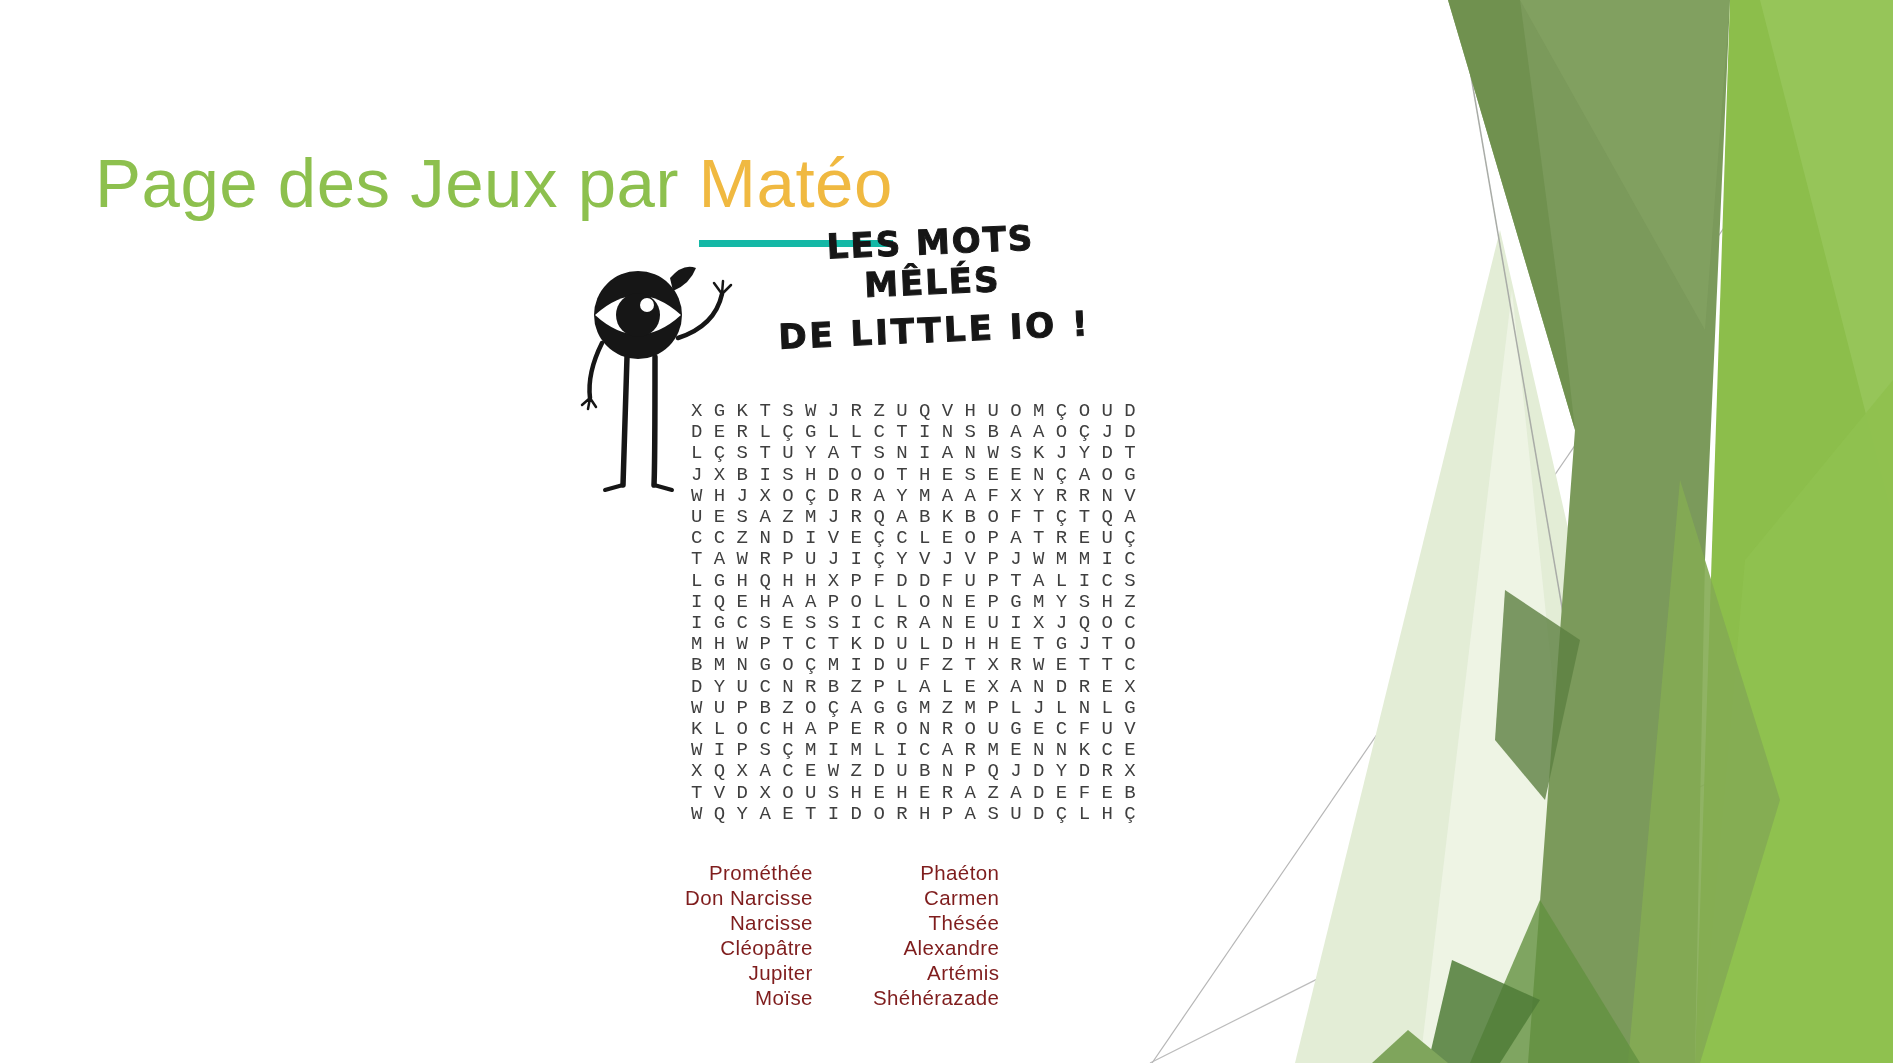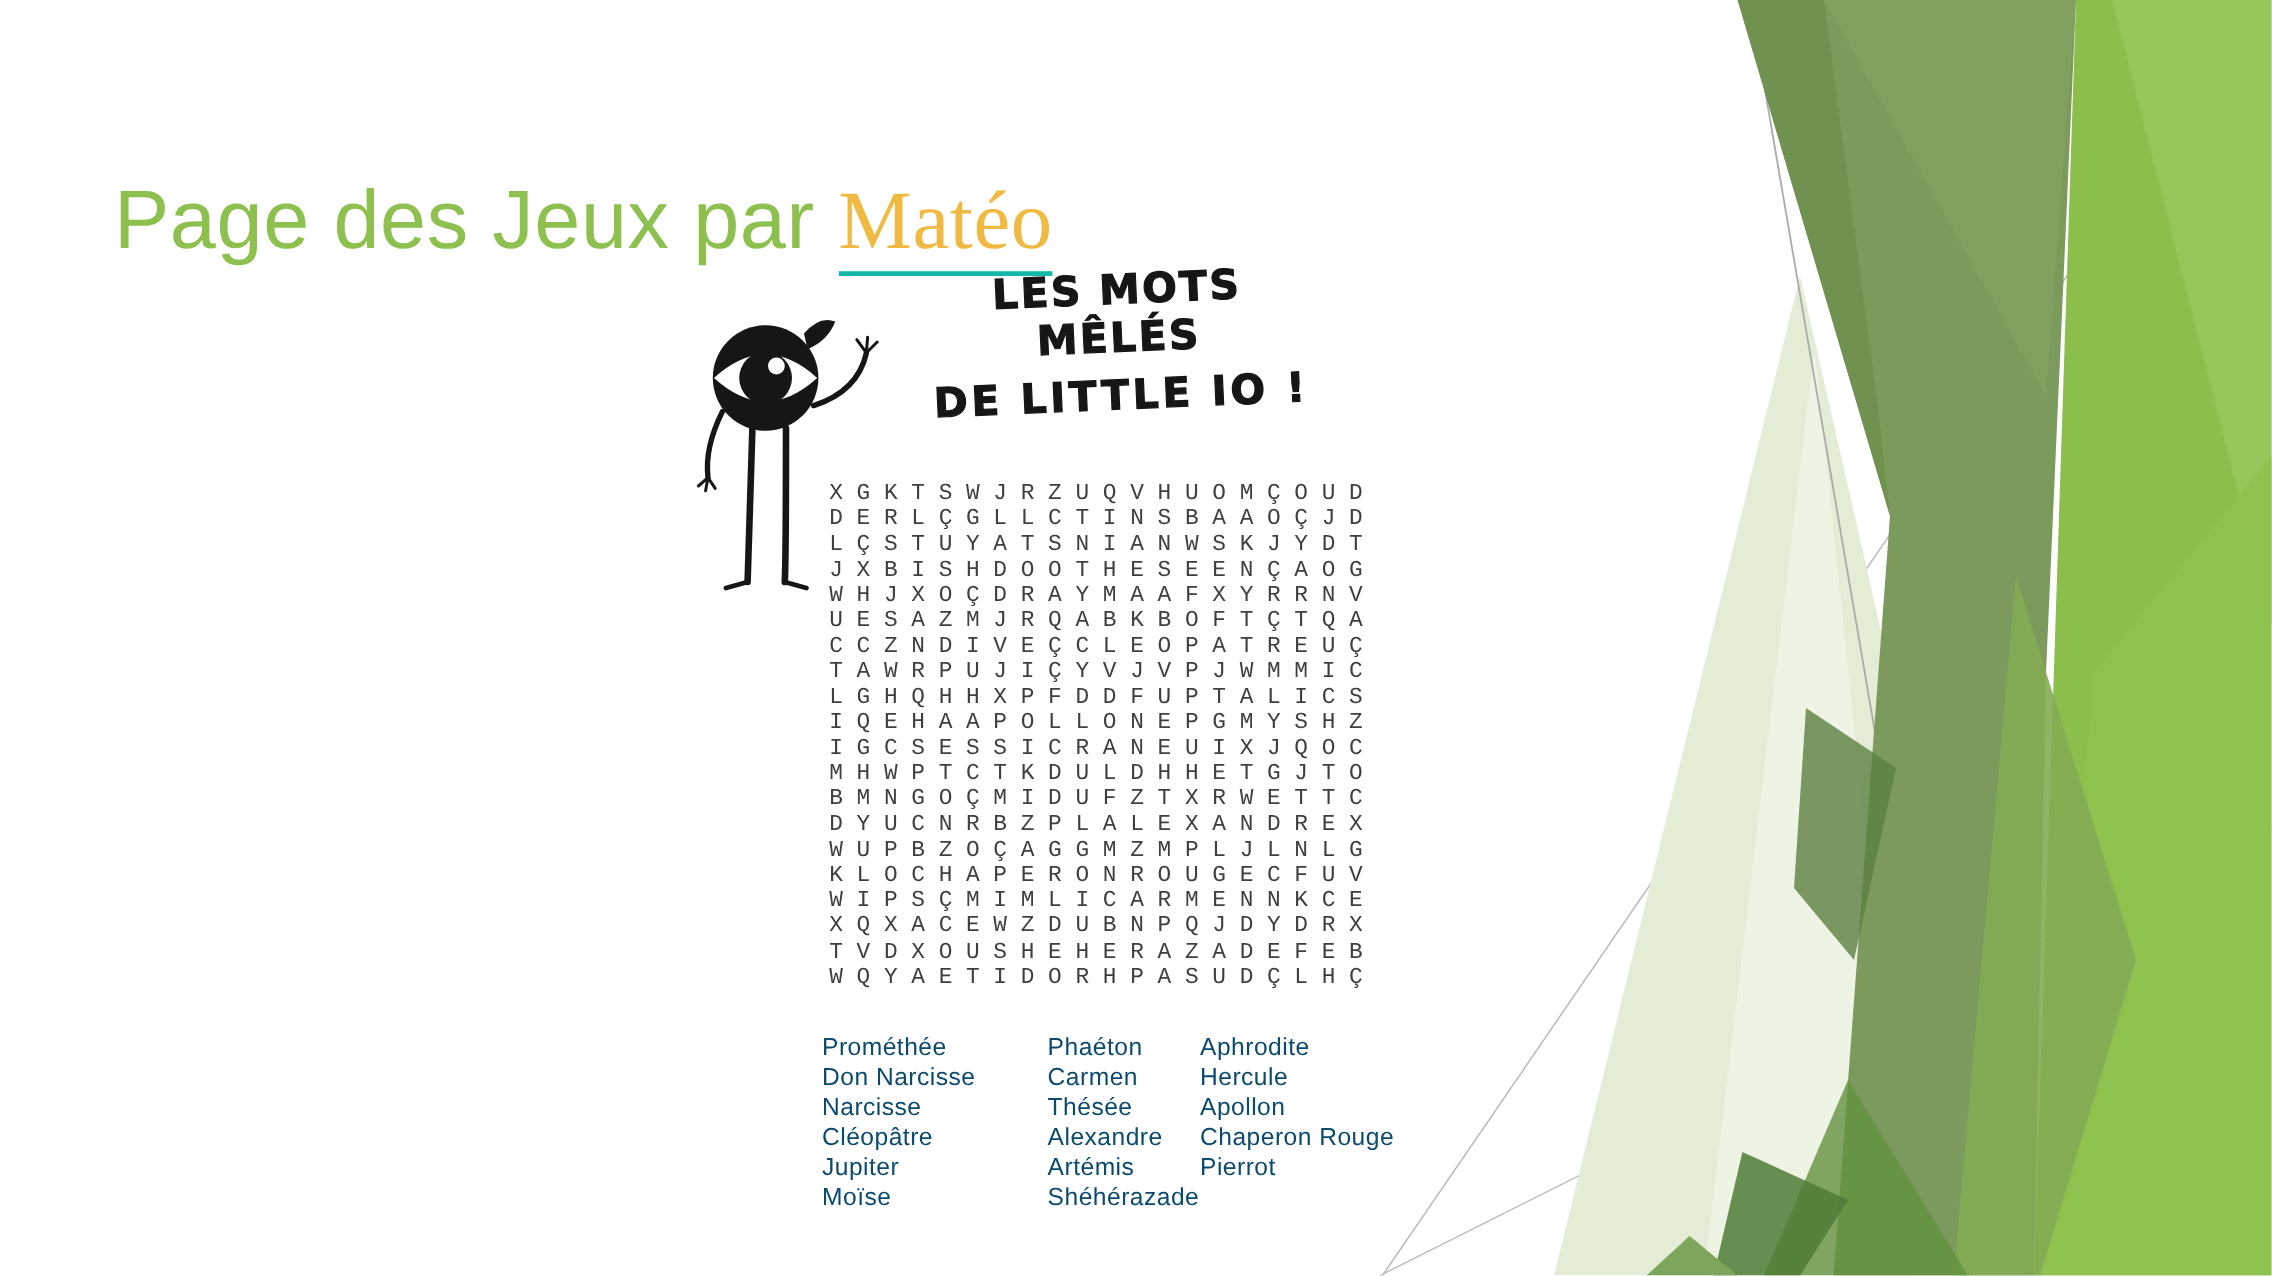--- a/index.html
+++ b/index.html
@@ -13,21 +13,21 @@
   .decoration { position:absolute; left:0; top:0; width:1893px; height:1063px; }
 
   
   .slide-title {
     position:absolute; left:95px; top:98px;
     font-size:69px; line-height:1.15; letter-spacing:0.5px;
     color:#8dc04e; white-space:nowrap; font-weight:400;
   }
   .title-link {
     color:#f0b941; cursor:pointer;
-    border-bottom:4px solid #14b8a6; padding-bottom:4px;font-family:Liberation Serif, serif;
+    border-bottom:7px solid #14b8a6; padding-bottom:18px;
   }
 
   
   .puzzle-heading {
     position:absolute; left:760px; top:222px; width:345px;
     text-align:center; transform:rotate(-2.5deg);
     color:#161616; font-weight:bold; font-family:"DejaVu Sans", sans-serif;
     -webkit-text-stroke:1px #161616;
   }
   .heading-line1 { font-size:34px; letter-spacing:2px; }
@@ -38,21 +38,21 @@
     position:absolute; left:691px; top:389px;
     font-family:"Liberation Mono", monospace;
     font-size:19px; line-height:21.2px; letter-spacing:11.4px;
     color:#3f3f3f; white-space:pre;margin-top:12px;
   }
 
   
   .word-col {
     position:absolute; top:860px;
     font-size:20.5px; line-height:25px; letter-spacing:0.4px;
-    color:#0c4a6e; white-space:nowrap;
+    color:#7f1d1d; white-space:nowrap;text-align:right;
   }
   #wc0 { left:685px; }
   #wc1 { left:853px;margin-left:20px; }
   #wc2 { left:1000px; }
 
   .mascot { position:absolute; left:575px; top:263px; }
 </style>
 </head>
 <body>
 
@@ -123,21 +123,14 @@
       <div>Moïse</div>
     </div>
   <div class="word-col" id="wc1">
       <div>Phaéton</div>
       <div>Carmen</div>
       <div>Thésée</div>
       <div>Alexandre</div>
       <div>Artémis</div>
       <div>Shéhérazade</div>
     </div>
-  <div class="word-col" id="wc2">
-      <div>Aphrodite</div>
-      <div>Hercule</div>
-      <div>Apollon</div>
-      <div>Chaperon Rouge</div>
-      <div>Pierrot</div>
-    </div>
 
 </div>
 
 </body></html>

